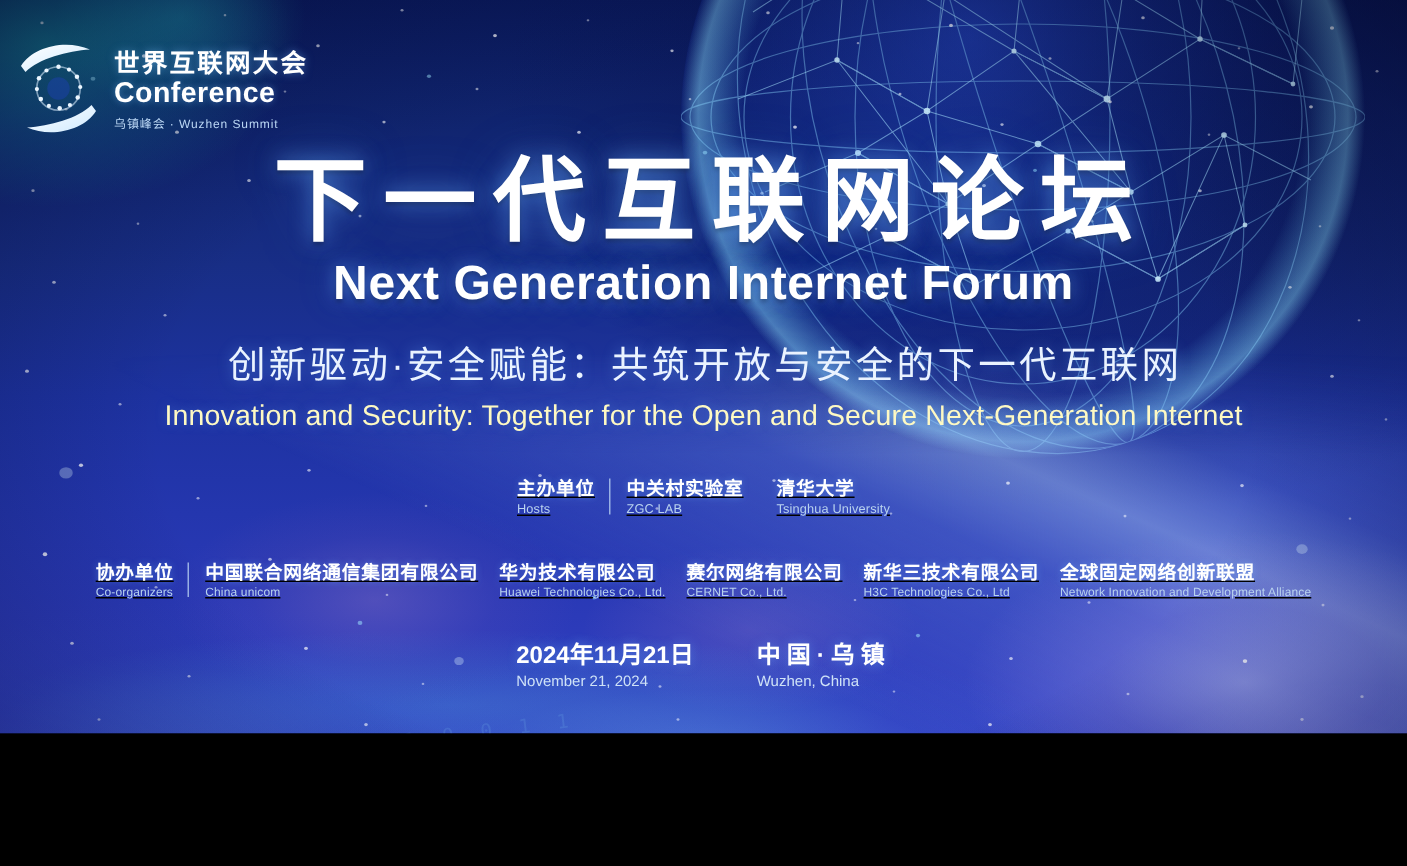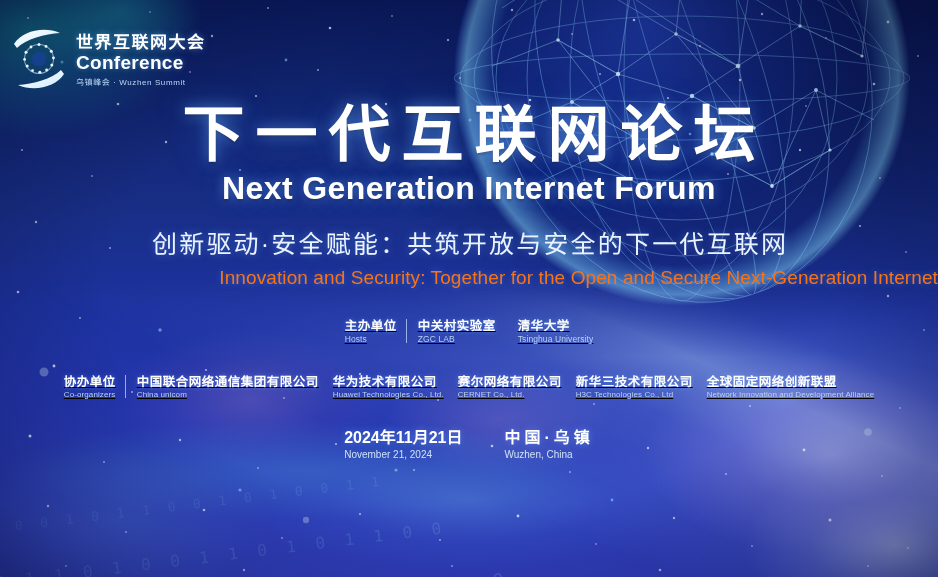--- a/index.html
+++ b/index.html
@@ -9,21 +9,21 @@
     background: #000;
   }
   body {
     font-family: "Liberation Sans", "DejaVu Sans", sans-serif;
   }
 
   
   .poster {
     position: relative;
     width: 938px;
-    height: 577px;
+    height: 489px;
     overflow: hidden;
     background: #0d1d66;
     user-select: none;
   }
 
   
   .bg-layer { position: absolute; inset: 0; pointer-events: none; }
 
   
   .bg-base {
@@ -220,24 +220,24 @@
     font-weight: 500;
     color: #eaf3ff;
     letter-spacing: 2.2px;
     text-indent: 2.2px;
     line-height: 1;
     text-shadow: 0 0 9px rgba(110,180,255,0.45);
   }
   .sub-en {
     position: absolute;
     left: 0; right: 0; top: 268px;
-    text-align: right;
+    text-align: center;
     font-size: 19px;
     font-weight: 400;
-    color: #f97316;
+    color: #fef9c3;
     letter-spacing: 0.1px;
     line-height: 1;
     text-shadow: 0 0 7px rgba(110,180,255,0.38);
   }
 
   
   .org-row {
     position: absolute;
     left: 0; right: 0;
     display: flex;

